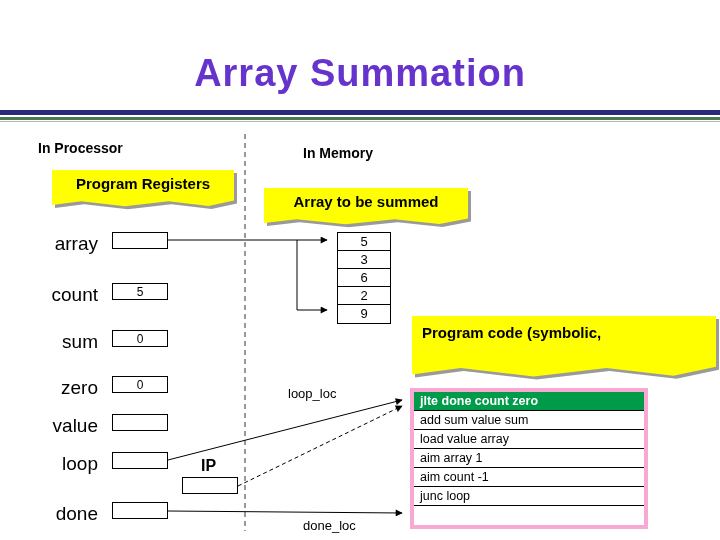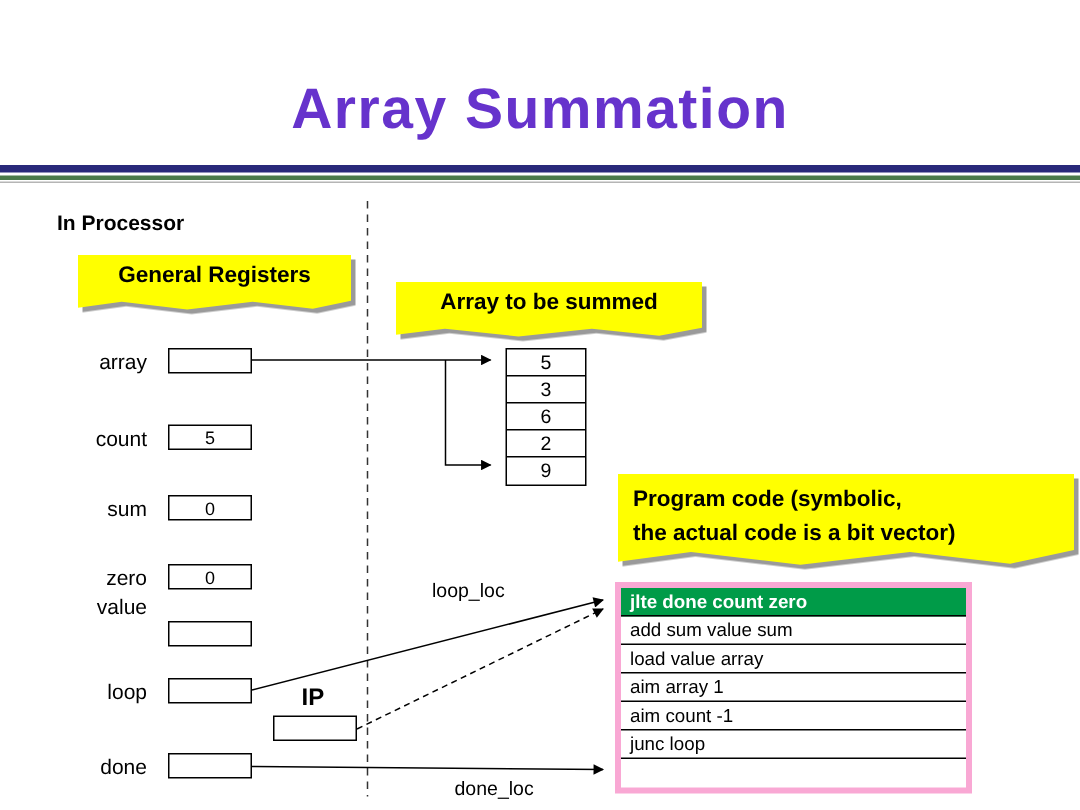--- a/index.html
+++ b/index.html
@@ -16,21 +16,21 @@
   .rule-green{top:117px;left:0;width:720px;height:3px;background:#4a7a4a;}
   .rule-gray{top:121px;left:0;width:720px;height:1px;background:#b5b5b5;}
   .section-heading{font-size:14px;font-weight:700;}
   .banner-outer{filter:drop-shadow(3px 3px 0 #9a9a9a);}
   .banner{
     background:#ffff00;color:#000;font-weight:700;
     clip-path:polygon(0 0,100% 0,100% 78%,86% 92%,64% 80%,40% 93%,16% 80%,0 90%);
   }
   .banner-sm{font-size:15px;text-align:center;padding-top:5px;}
   .banner-lg{font-size:15px;text-align:left;padding:5px 0 0 10px;line-height:23px;}
-  .reg-label{font-size:14px;width:68px;text-align:right;left:30px;}
+  .reg-label{font-size:19px;width:68px;text-align:right;left:30px;}
   .reg-box{
     left:112px;width:56px;height:17px;border:1px solid #000;background:#fff;
     font-size:12px;text-align:center;line-height:17px;box-sizing:border-box;
   }
   .ip-label{font-size:16px;font-weight:700;}
   .mem-stack{
     left:337px;top:232px;width:54px;border:1px solid #000;background:#fff;box-sizing:border-box;
   }
   .mem-cell{height:18px;line-height:18px;font-size:13px;text-align:center;
     border-bottom:1px solid #000;box-sizing:border-box;}
@@ -51,47 +51,47 @@
 <body>
 
 <div id="slide">
 
   <div class="abs title">Array Summation</div>
   <div class="abs rule-navy"></div>
   <div class="abs rule-green"></div>
   <div class="abs rule-gray"></div>
 
   <div class="abs section-heading" style="left:38px;top:140px;">In Processor</div>
+  <div class="abs section-heading" style="left:303px;top:145px;">In Memory</div>
 
   <div class="abs banner-outer" style="left:52px;top:170px;">
-    <div class="banner banner-sm" style="width:182px;height:34px;">General Registers</div>
+    <div class="banner banner-sm" style="width:182px;height:34px;">Program Registers</div>
   </div>
   <div class="abs banner-outer" style="left:264px;top:188px;">
     <div class="banner banner-sm" style="width:204px;height:34px;">Array to be summed</div>
   </div>
   <div class="abs banner-outer" style="left:412px;top:316px;">
     <div class="banner banner-lg" style="width:294px;height:60px;">
       <div>Program code (symbolic,</div>
-      <div>the actual code is a bit vector)</div>
     </div>
   </div>
 
   <div class="abs reg-label" style="top:233px;">array</div>
   <div class="abs reg-box" style="top:232px;"></div>
 
   <div class="abs reg-label" style="top:284px;">count</div>
   <div class="abs reg-box" style="top:283px;">5</div>
 
   <div class="abs reg-label" style="top:331px;">sum</div>
   <div class="abs reg-box" style="top:330px;">0</div>
 
   <div class="abs reg-label" style="top:377px;">zero</div>
   <div class="abs reg-box" style="top:376px;">0</div>
 
-  <div class="abs reg-label" style="top:396px;">value</div>
+  <div class="abs reg-label" style="top:415px;">value</div>
   <div class="abs reg-box" style="top:414px;"></div>
 
   <div class="abs reg-label" style="top:453px;">loop</div>
   <div class="abs reg-box" style="top:452px;"></div>
 
   <div class="abs reg-label" style="top:503px;">done</div>
   <div class="abs reg-box" style="top:502px;"></div>
 
   <div class="abs ip-label" style="left:201px;top:457px;">IP</div>
   <div class="abs reg-box" style="left:182px;top:477px;"></div>

